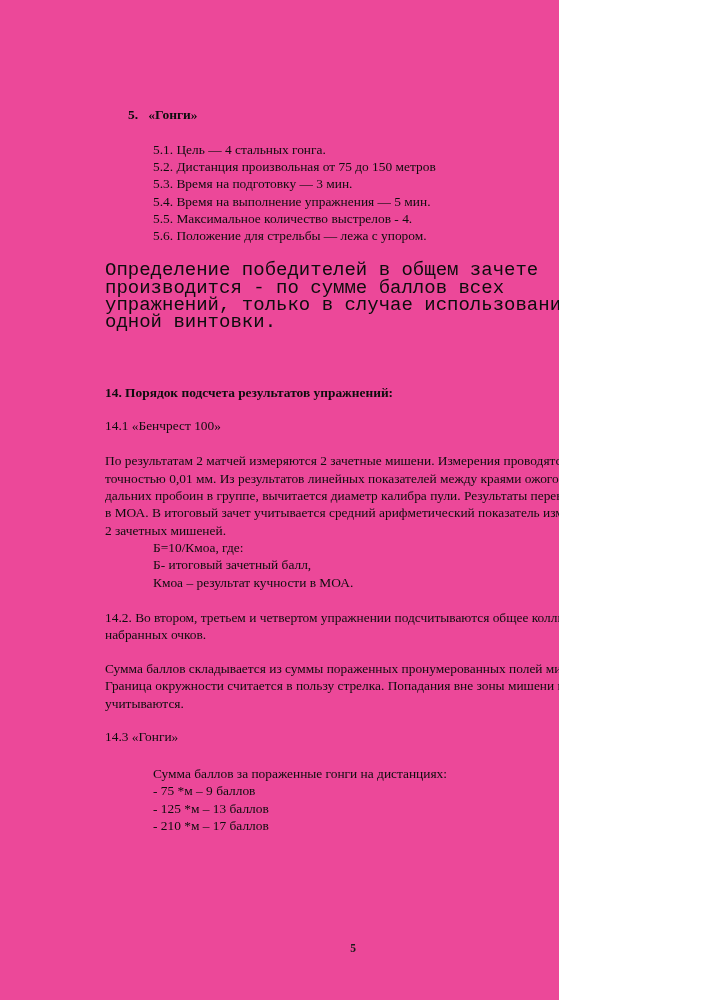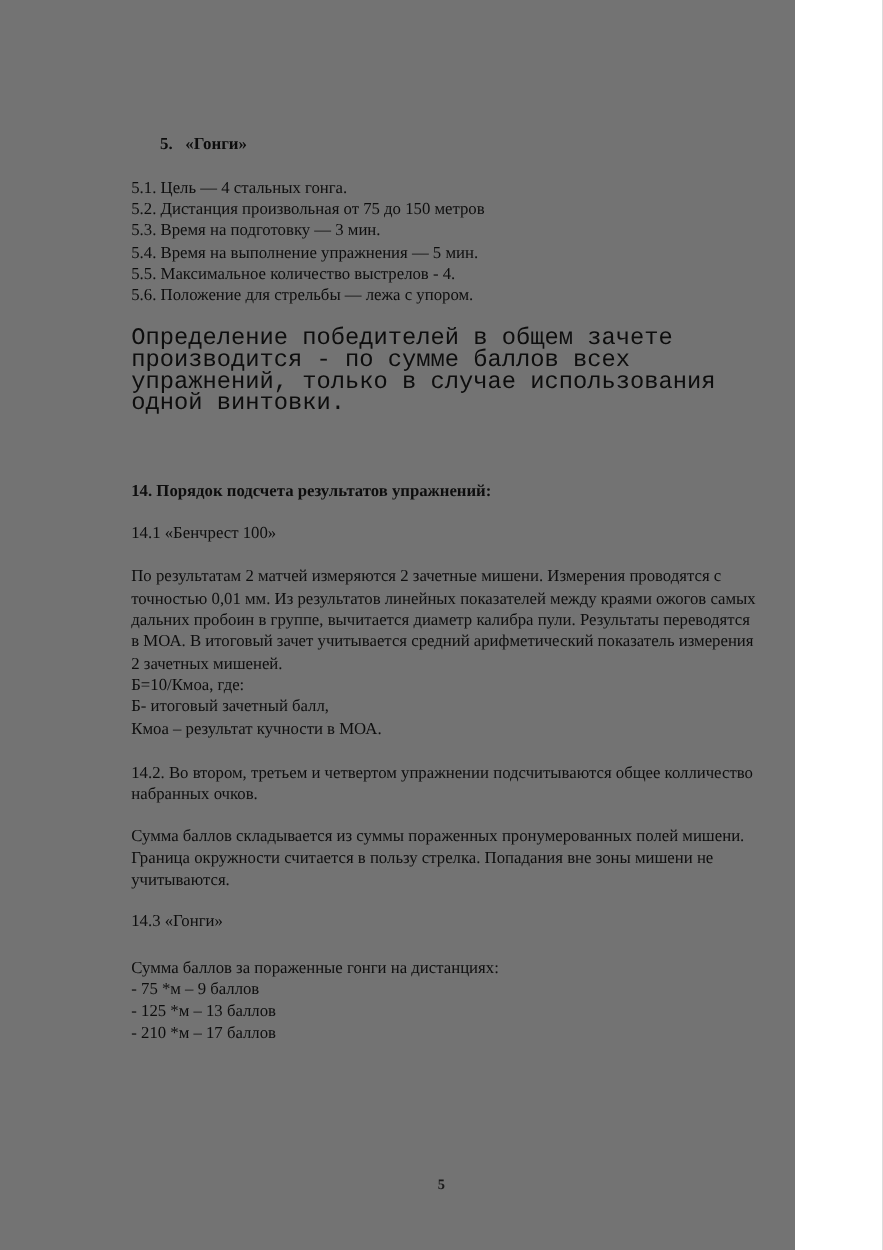--- a/index.html
+++ b/index.html
@@ -3,24 +3,24 @@
 <meta charset="utf-8">
 <title>Document page 5</title>
 <style>
   html, body {
     margin: 0;
     padding: 0;
     background: #ffffff;
   }
   .page {
     position: relative;
-    width: 636px;
+    width: 559px;
     height: 1000px;
     margin: 0;
-    background: #737373;
+    background: #ec4899;
     overflow: hidden;
     font-family: "Liberation Serif", "DejaVu Serif", serif;
     color: #0d0d0d;
     -webkit-font-smoothing: antialiased;
   }
   .content {
     position: absolute;
     left: 105px;
     top: 106px;
     width: 500px;
@@ -35,21 +35,21 @@
   }
   .gap-16 { height: 16px; }
   .gap-18 { height: 18px; }
   .gap-20 { height: 20px; }
 
   .line {
     font-size: 13.4px;
     line-height: 17.2px;
     white-space: pre-wrap;
   }
-  .list .line { white-space: pre; }
+  .list .line { white-space: pre; margin-left: 48px; }
 
   .para {
     font-size: 13.4px;
     line-height: 17.4px;
     text-align: left;
   }
   .para.sans {
     font-family: Liberation Mono, monospace;
     font-size: 19px;
     line-height: 17.4px;

